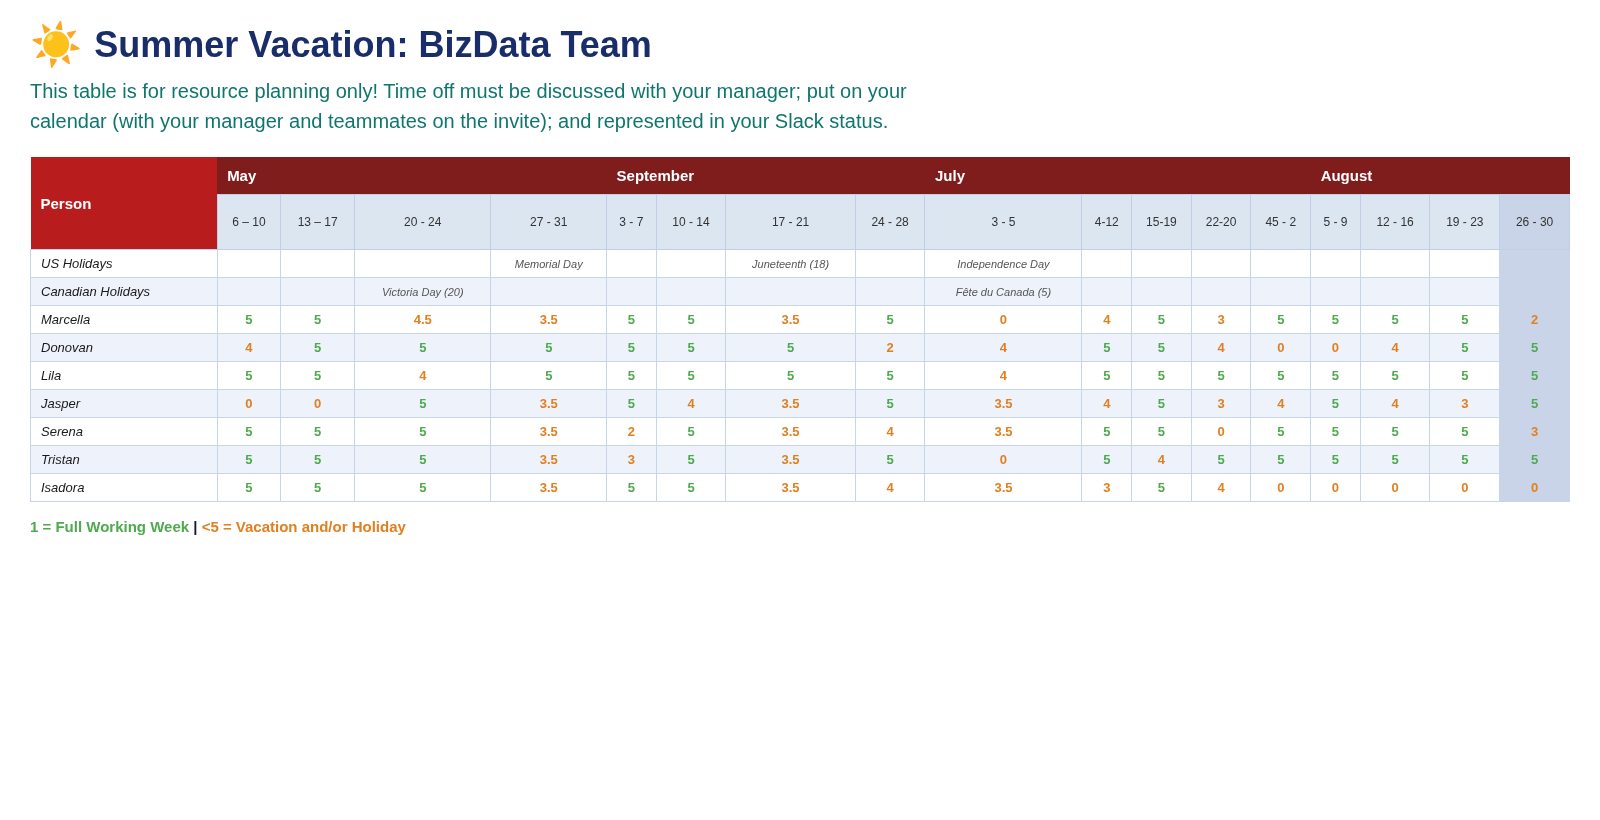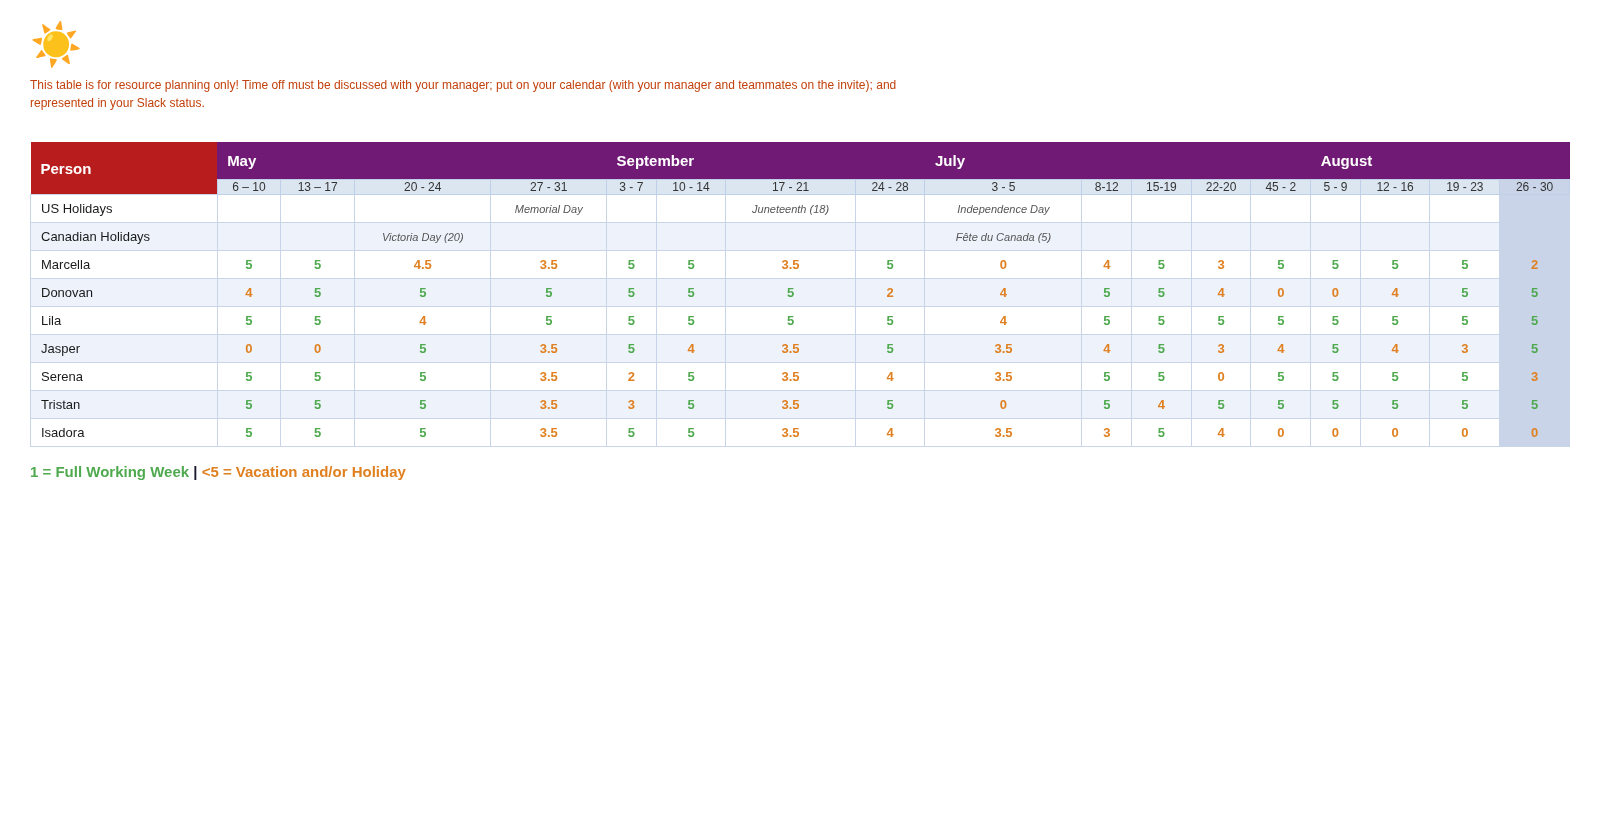--- a/index.html
+++ b/index.html
@@ -18,34 +18,34 @@
     .sun-icon {
       font-size: 42px;
       line-height: 1;
     }
     .title-text {
       font-size: 36px;
       font-weight: 900;
       color: #1a2d6b;
     }
     .subtitle {
-      font-size: 12px;
-      color: #c2410c;
-      margin-bottom: 30px;
+      font-size: 20px;
+      color: #0f766e;
+      margin-bottom: 21px;
       line-height: 1.5;
       max-width: 900px;
     }
     .calendar-table {
       width: 100%;
       border-collapse: collapse;
       font-size: 13px;
     }
     
     .header-month {
-      background: #701a75;
+      background: #7f1d1d;
       color: #fff;
       font-weight: bold;
       font-size: 15px;
       padding: 10px 10px;
       text-align: left;
       vertical-align: middle;
     }
     .header-person {
       background: #b91c1c;
       color: #fff;
@@ -53,37 +53,38 @@
       font-size: 15px;
       padding: 10px 10px;
       vertical-align: middle;
     }
     
     .header-week {
       background: #dce6f1;
       color: #333;
       font-size: 12px;
       text-align: center;
-      padding: 0 4px;
+      padding: 20px 4px;
       border: 1px solid #c0cfe8;
       font-weight: normal;
     }
     
     tr.data-row td {
       border: 1px solid #c8d4e8;
       padding: 6px 4px;
       text-align: center;
       vertical-align: middle;
     }
     tr.data-row td.person-name {
       text-align: left;
       padding-left: 10px;
       font-weight: normal;
       color: #1a1a1a;
       background: #fff;
+      font-style: italic;
     }
     tr.data-row:nth-child(even) td {
       background: #edf2fb;
     }
     tr.data-row:nth-child(odd) td {
       background: #fff;
     }
     tr.data-row:nth-child(even) td.person-name {
       background: #edf2fb;
     }
@@ -110,20 +111,21 @@
     }
     tr.data-row td.shaded-last {
       background: #c9d4e8 !important;
     }
   </style>
 </head>
 <body>
 
 <div class="page-title">
   <span class="sun-icon">☀️</span>
+  <span class="title-text">Summer Vacation: BizData Team</span>
 </div>
 <p class="subtitle">This table is for resource planning only! Time off must be discussed with your manager; put on your calendar (with your manager and teammates on the invite); and represented in your Slack status.</p>
 
 <table class="calendar-table">
   <thead>
 
     <tr>
       <td class="header-person" rowspan="2">Person</td>
       <td class="header-month" colspan="4">May</td>
       <td class="header-month" colspan="4">September</td>
@@ -134,21 +136,21 @@
     <tr>
       <td class="header-week">6 – 10</td>
       <td class="header-week">13 – 17</td>
       <td class="header-week">20 - 24</td>
       <td class="header-week">27 - 31</td>
       <td class="header-week">3 - 7</td>
       <td class="header-week">10 - 14</td>
       <td class="header-week">17 - 21</td>
       <td class="header-week">24 - 28</td>
       <td class="header-week">3 - 5</td>
-      <td class="header-week">8-12</td>
+      <td class="header-week">4-12</td>
       <td class="header-week">15-19</td>
       <td class="header-week">22-20</td>
       <td class="header-week">45 - 2</td>
       <td class="header-week">5 - 9</td>
       <td class="header-week">12 - 16</td>
       <td class="header-week">19 - 23</td>
       <td class="header-week shaded-last">26 - 30</td>
     </tr>
   </thead>
   <tbody id="table-body">

